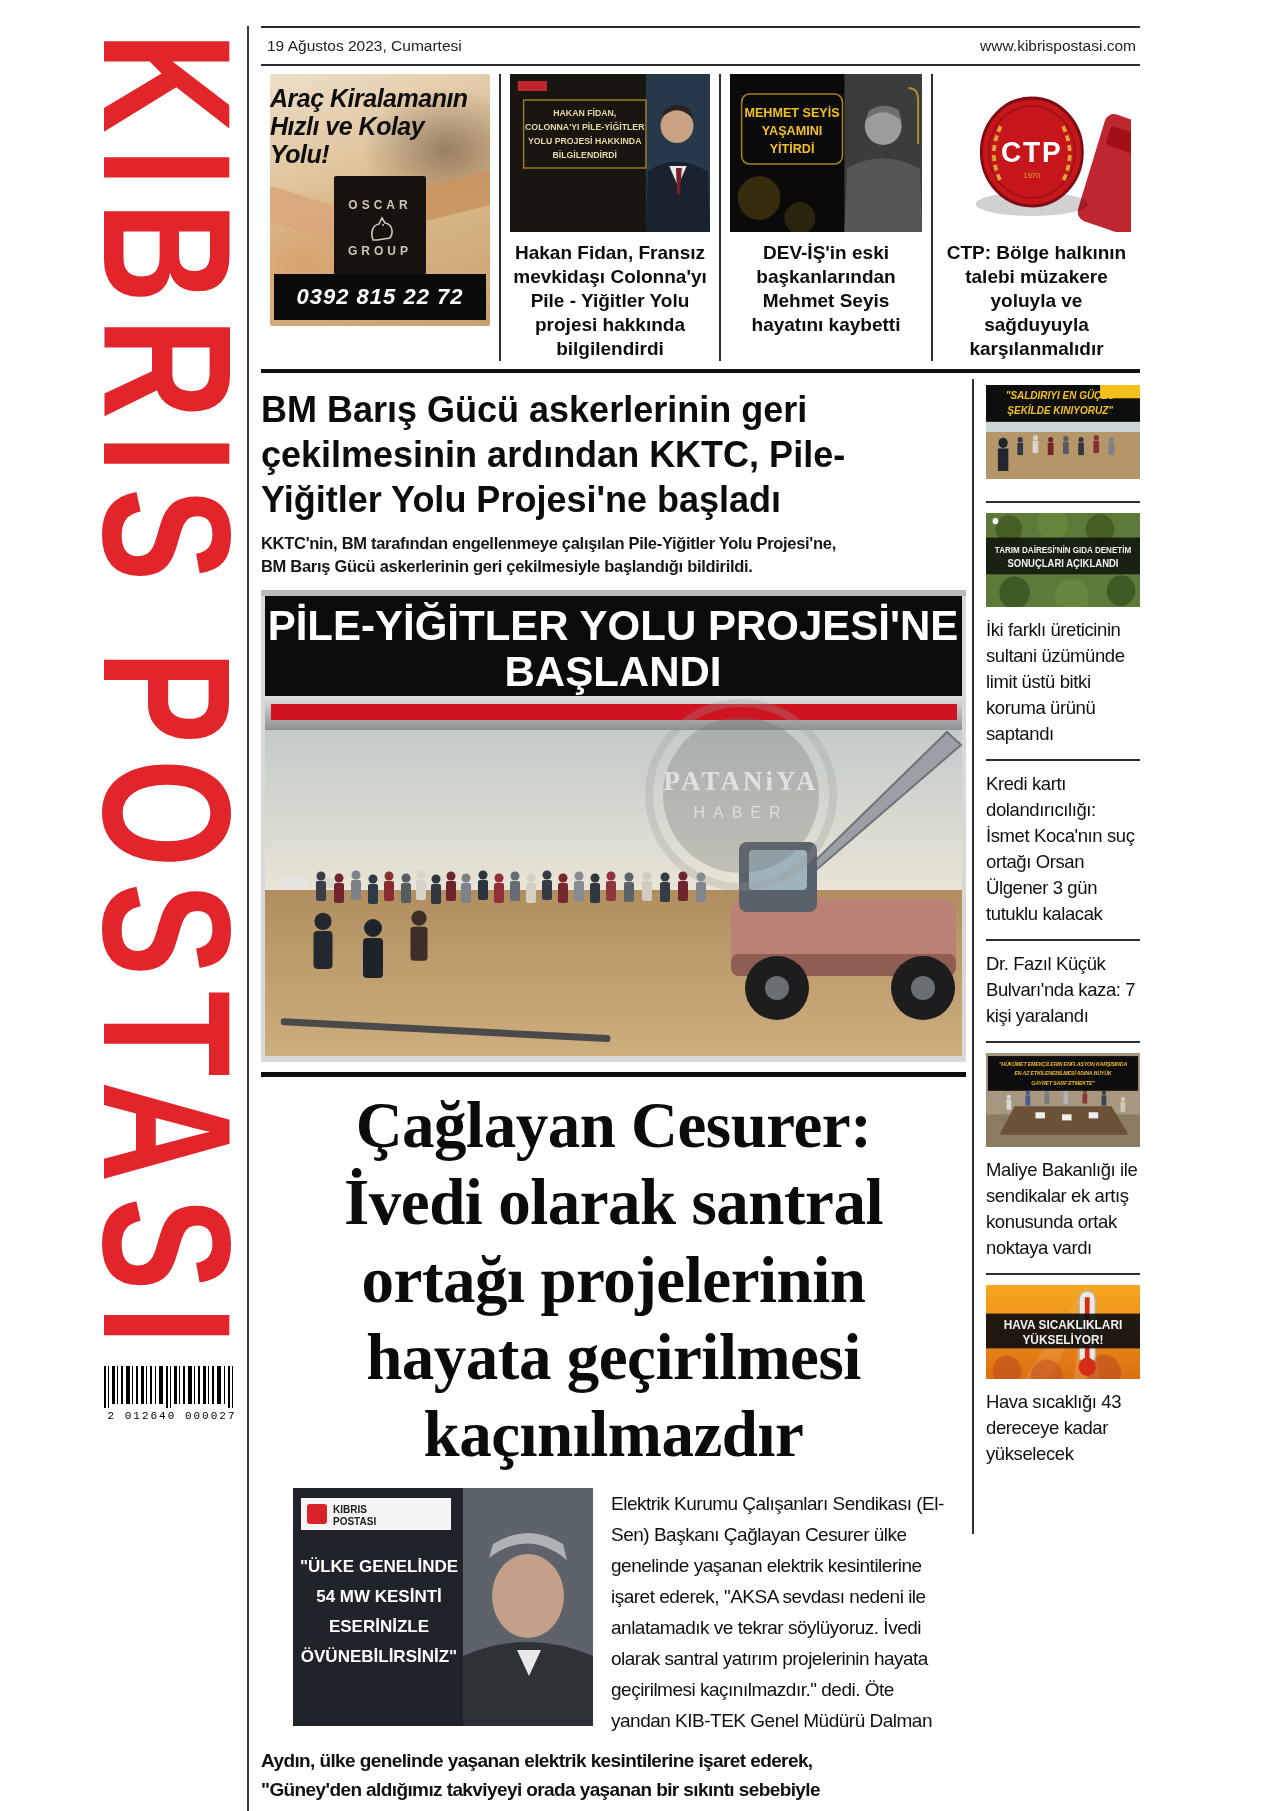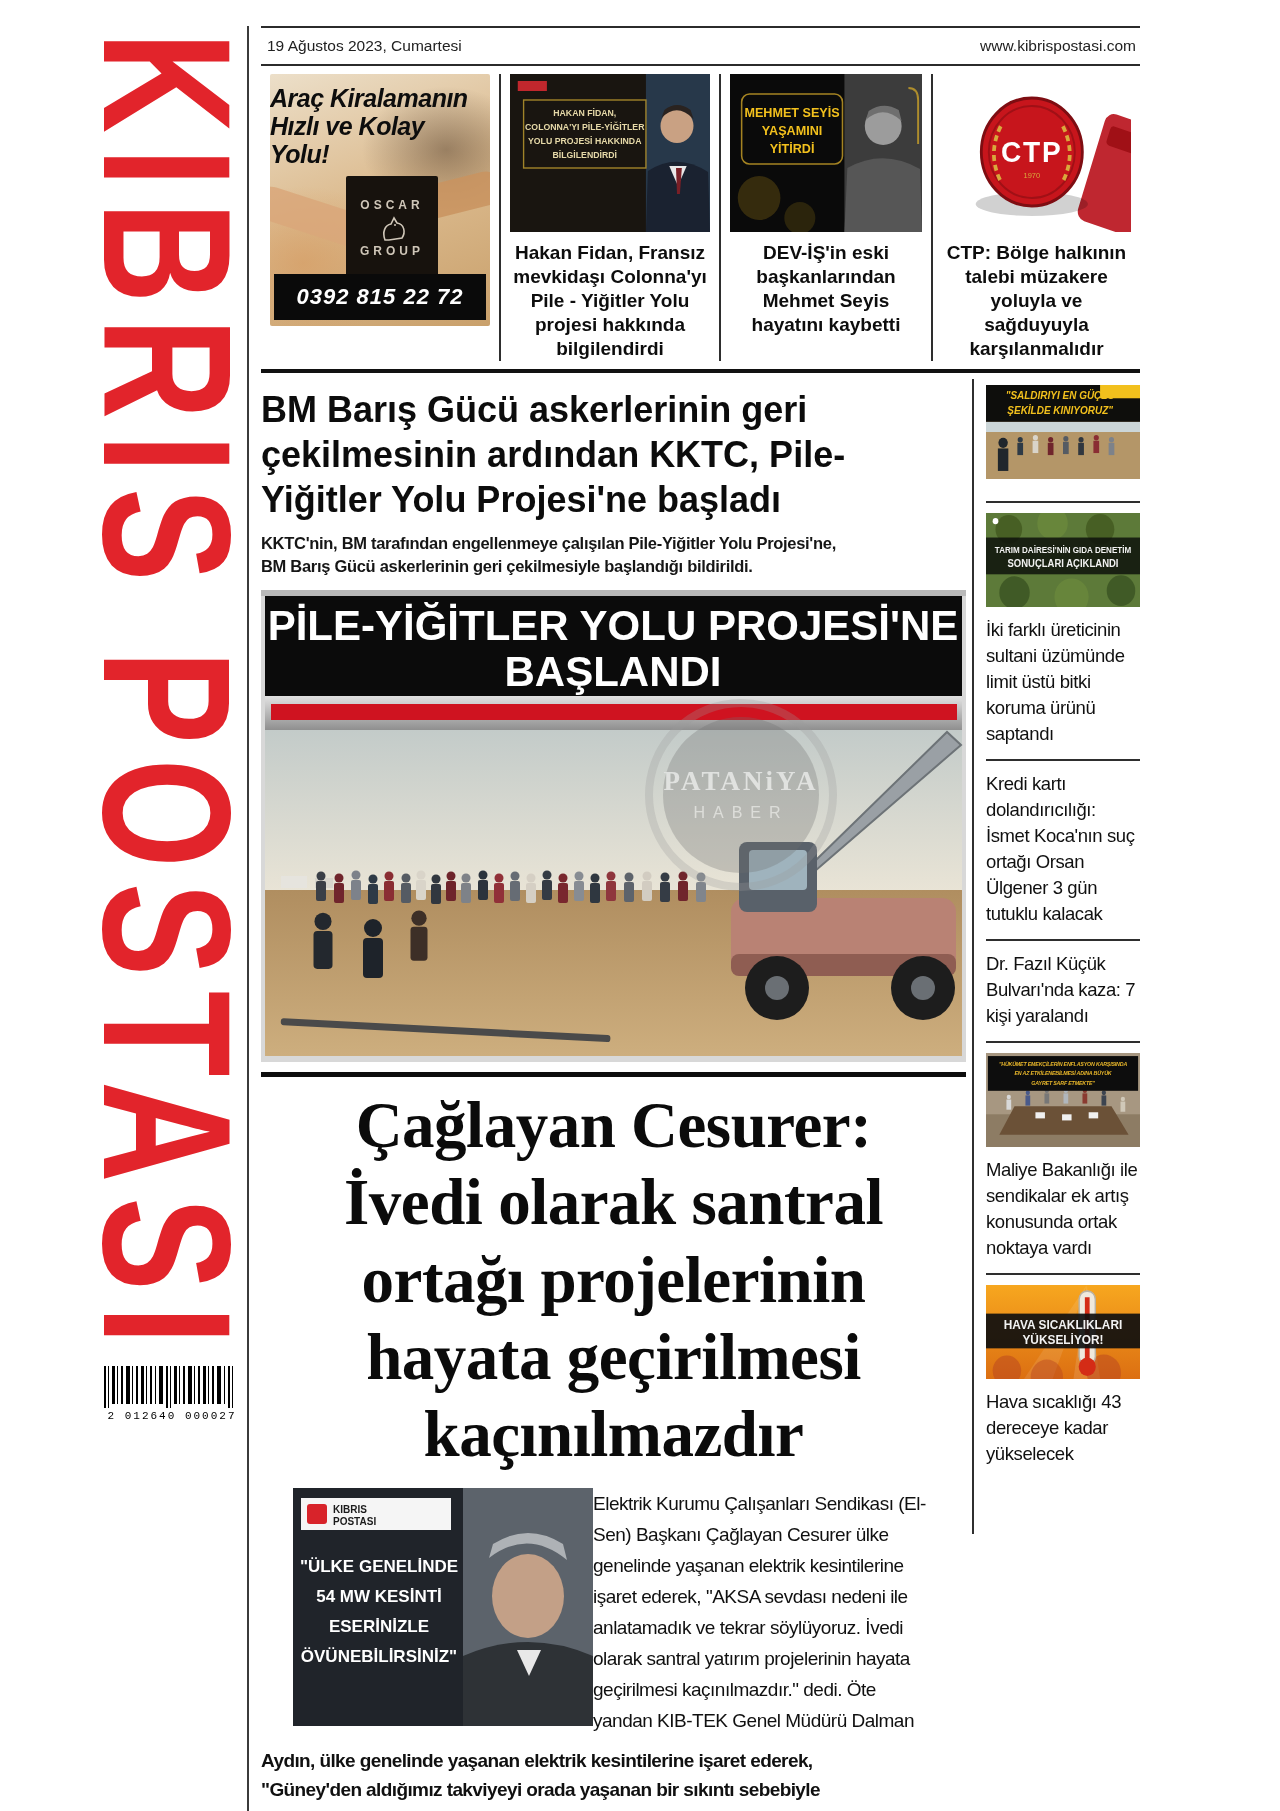--- a/index.html
+++ b/index.html
@@ -36,21 +36,21 @@
       radial-gradient(140px 110px at 15% 75%, rgba(214,150,90,.55), rgba(0,0,0,0) 70%),
       linear-gradient(160deg,#ecdfc9 0%,#ddbd92 45%,#c9a06b 100%);}
   .ad-headline{padding-top:10px;text-align:left;font-style:italic;font-weight:800;
     font-size:25px;line-height:1.12;color:#0d0d0d;letter-spacing:-0.5px;}
   .ad-hand{position:absolute;width:120px;height:34px;background:#d9a77a;border-radius:18px;opacity:.85;}
   .ad-hand.left{left:-18px;bottom:92px;transform:rotate(18deg);}
   .ad-hand.right{right:-14px;bottom:110px;transform:rotate(-14deg);background:#c9935f;}
   .ad-key{position:absolute;left:104px;bottom:112px;width:26px;height:16px;background:#2c2420;border-radius:4px;}
   .oscar-logo{position:absolute;left:50%;transform:translateX(-50%);bottom:46px;width:92px;height:104px;
     background:#17120d;border-radius:2px;color:#cfc6b8;display:flex;flex-direction:column;
-    align-items:center;justify-content:center;gap:2px;font-size:12px;letter-spacing:4px;font-weight:600;margin-left:12px;}
+    align-items:center;justify-content:center;gap:2px;font-size:12px;letter-spacing:4px;font-weight:600;}
   .ad-phone{position:absolute;left:4px;right:4px;bottom:6px;height:46px;background:#0a0a0a;color:#fff;
     font-style:italic;font-weight:800;font-size:22px;display:flex;align-items:center;justify-content:center;
     letter-spacing:1px;}
   .cell-img{height:158px;}
   .cell-img svg{display:block;width:100%;height:100%;}
   .cell-caption{font-family:Liberation Sans, sans-serif;font-weight:700;
     font-size:19px;line-height:1.26;text-align:center;margin-top:9px;color:#0d0d0d;}
   .thick-rule{height:4px;background:#111;margin-top:4px;}
   
   .columns{display:flex;align-items:flex-start;}
@@ -59,21 +59,21 @@
   .sidebar{flex:1;padding:2px 0 0 12px;min-width:0;}
   .lead-headline{font-family:Liberation Sans, sans-serif;font-weight:700;
     font-size:36px;line-height:1.25;color:#0c0c0c;margin:8px 0 10px;}
   .standfirst{font-size:16.5px;line-height:1.4;letter-spacing:-0.3px;color:#161616;
     max-width:580px;margin-bottom:12px;font-weight:600;}
   .lead-photo{width:705px;height:472px;margin-top:2px;}
   .lead-photo svg{display:block;}
   .black-rule{height:5px;background:#0d0d0d;margin:10px 0 10px;width:705px;}
   .second-headline{font-family:"Liberation Serif","DejaVu Serif",serif;font-weight:700;
     text-align:center;font-size:65px;line-height:1.19;color:#0b0b0b;letter-spacing:-0.5px;}
-  .second-body-row{display:flex;margin-top:14px;}
+  .second-body-row{display:flex;gap:18px;margin-top:14px;}
   .quote-photo{width:300px;height:238px;flex:none;margin-left:32px;}
   .quote-photo svg{display:block;}
   .second-body{width:345px;font-size:19px;line-height:31px;letter-spacing:-0.5px;
     color:#101010;font-weight:500;}
   .second-body-cont{width:600px;font-size:19px;line-height:29px;letter-spacing:-0.6px;
     color:#101010;margin-top:10px;font-weight:700;}
   
   .side-item{padding:10px 0 12px;}
   .side-item:not(:last-child){border-bottom:2px solid #2e2e2e;}
   .side-img{width:100%;height:94px;margin-bottom:10px;}

